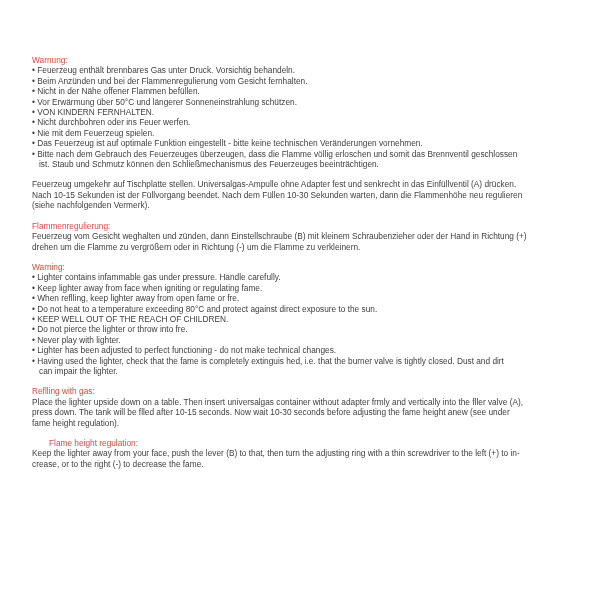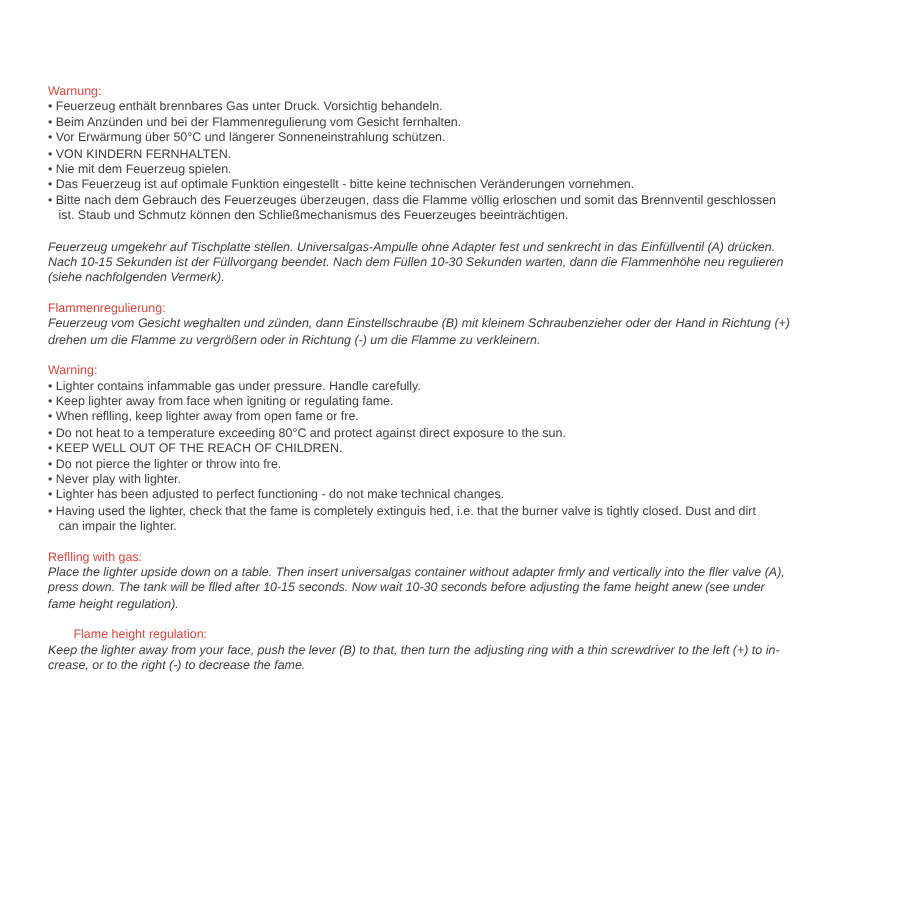--- a/index.html
+++ b/index.html
@@ -36,35 +36,36 @@
     padding: 0;
   }
   ul.bullets li {
     padding-left: 7px;
     text-indent: -7px;
     white-space: pre-line;
   }
   p.para {
     margin: 0;
     white-space: pre-line;
-    font-style: italic;
   }
 </style>
 </head>
 <body style="background: rgb(255, 255, 255);">
 
 <div class="doc" style="color: rgb(64, 64, 64);">
 
   <section>
     <h2 class="hd" style="color: rgb(224, 70, 62);">Warnung:</h2>
     <ul class="bullets">
       <li>• Feuerzeug enthält brennbares Gas unter Druck. Vorsichtig behandeln.</li>
       <li>• Beim Anzünden und bei der Flammenregulierung vom Gesicht fernhalten.</li>
+      <li>• Nicht in der Nähe offener Flammen befüllen.</li>
       <li>• Vor Erwärmung über 50°C und längerer Sonneneinstrahlung schützen.</li>
       <li>• VON KINDERN FERNHALTEN.</li>
+      <li>• Nicht durchbohren oder ins Feuer werfen.</li>
       <li>• Nie mit dem Feuerzeug spielen.</li>
       <li>• Das Feuerzeug ist auf optimale Funktion eingestellt - bitte keine technischen Veränderungen vornehmen.</li>
       <li>• Bitte nach dem Gebrauch des Feuerzeuges überzeugen, dass die Flamme völlig erloschen und somit das Brennventil geschlossen
 ist. Staub und Schmutz können den Schließmechanismus des Feuerzeuges beeinträchtigen.</li>
     </ul>
   </section>
 
   <section>
     <p class="para">Feuerzeug umgekehr auf Tischplatte stellen. Universalgas-Ampulle ohne Adapter fest und senkrecht in das Einfüllventil (A) drücken.
 Nach 10-15 Sekunden ist der Füllvorgang beendet. Nach dem Füllen 10-30 Sekunden warten, dann die Flammenhöhe neu regulieren

